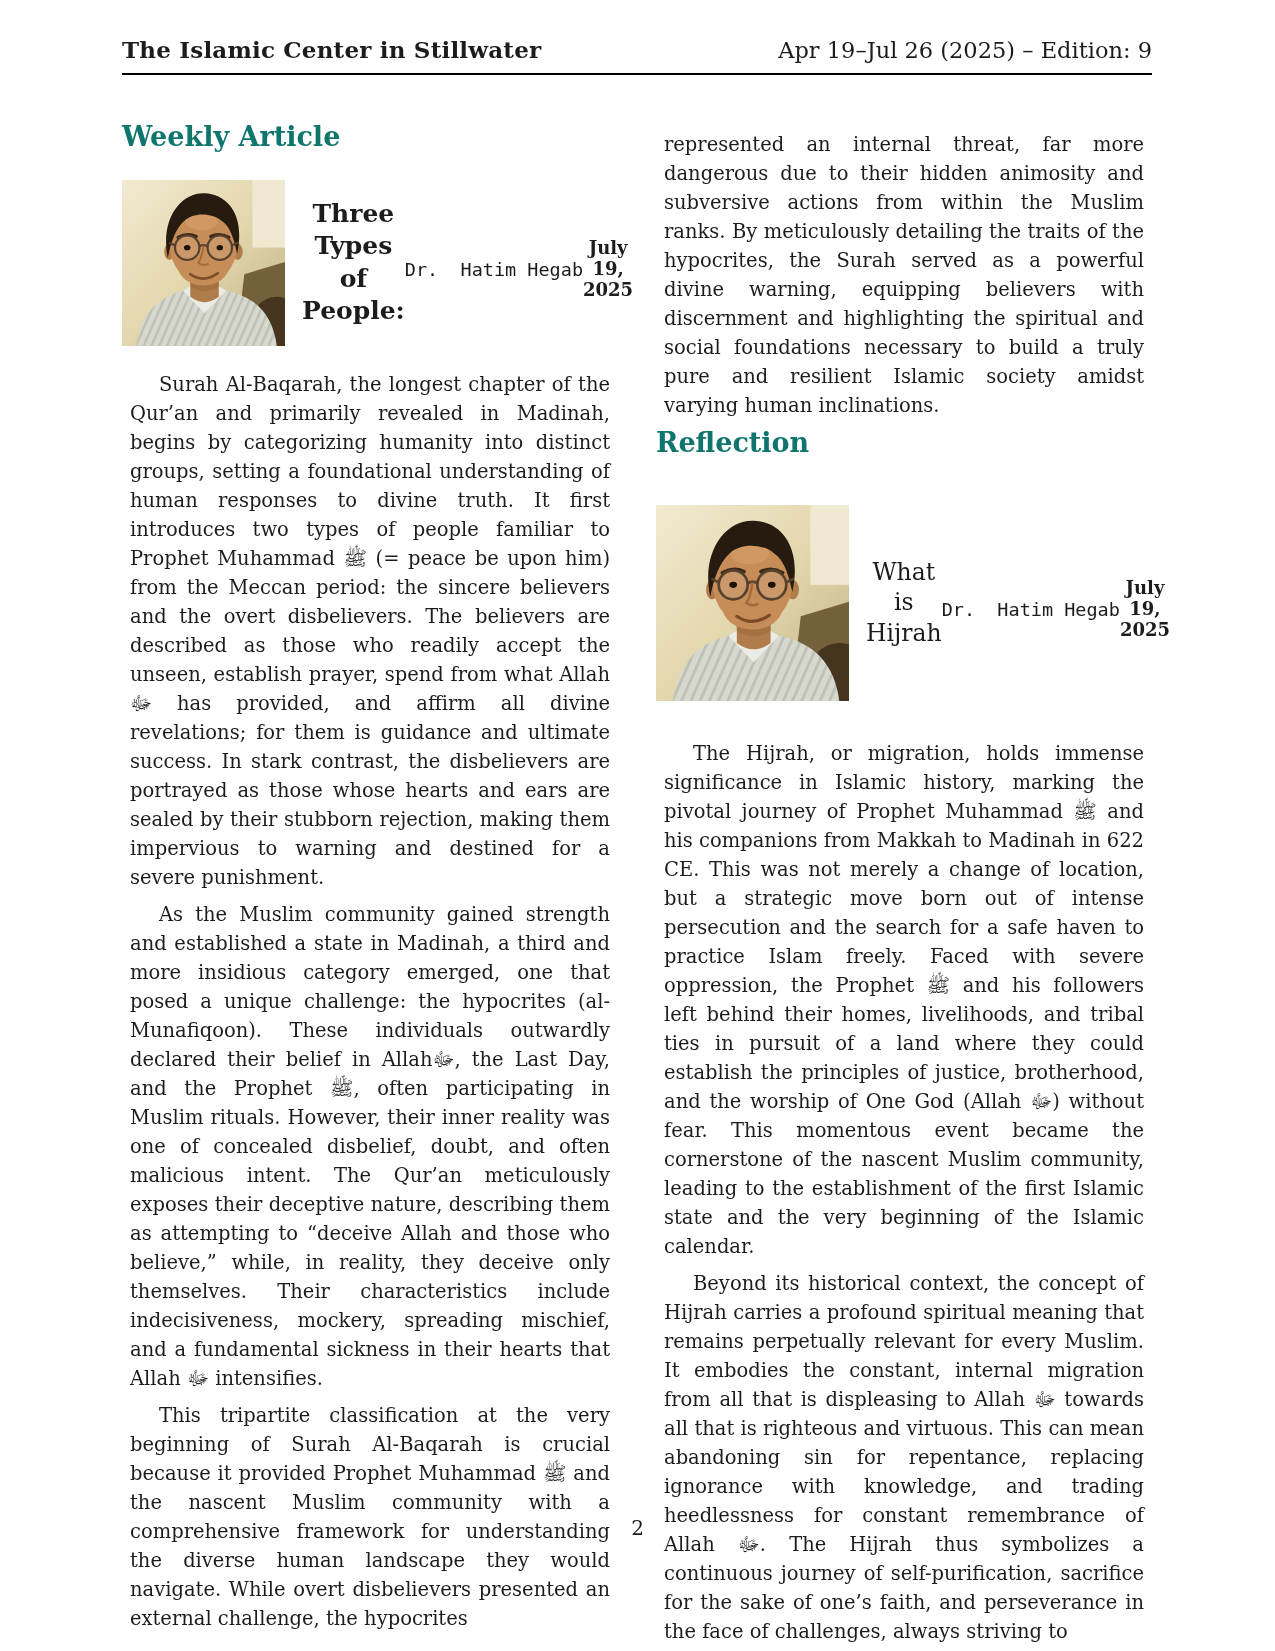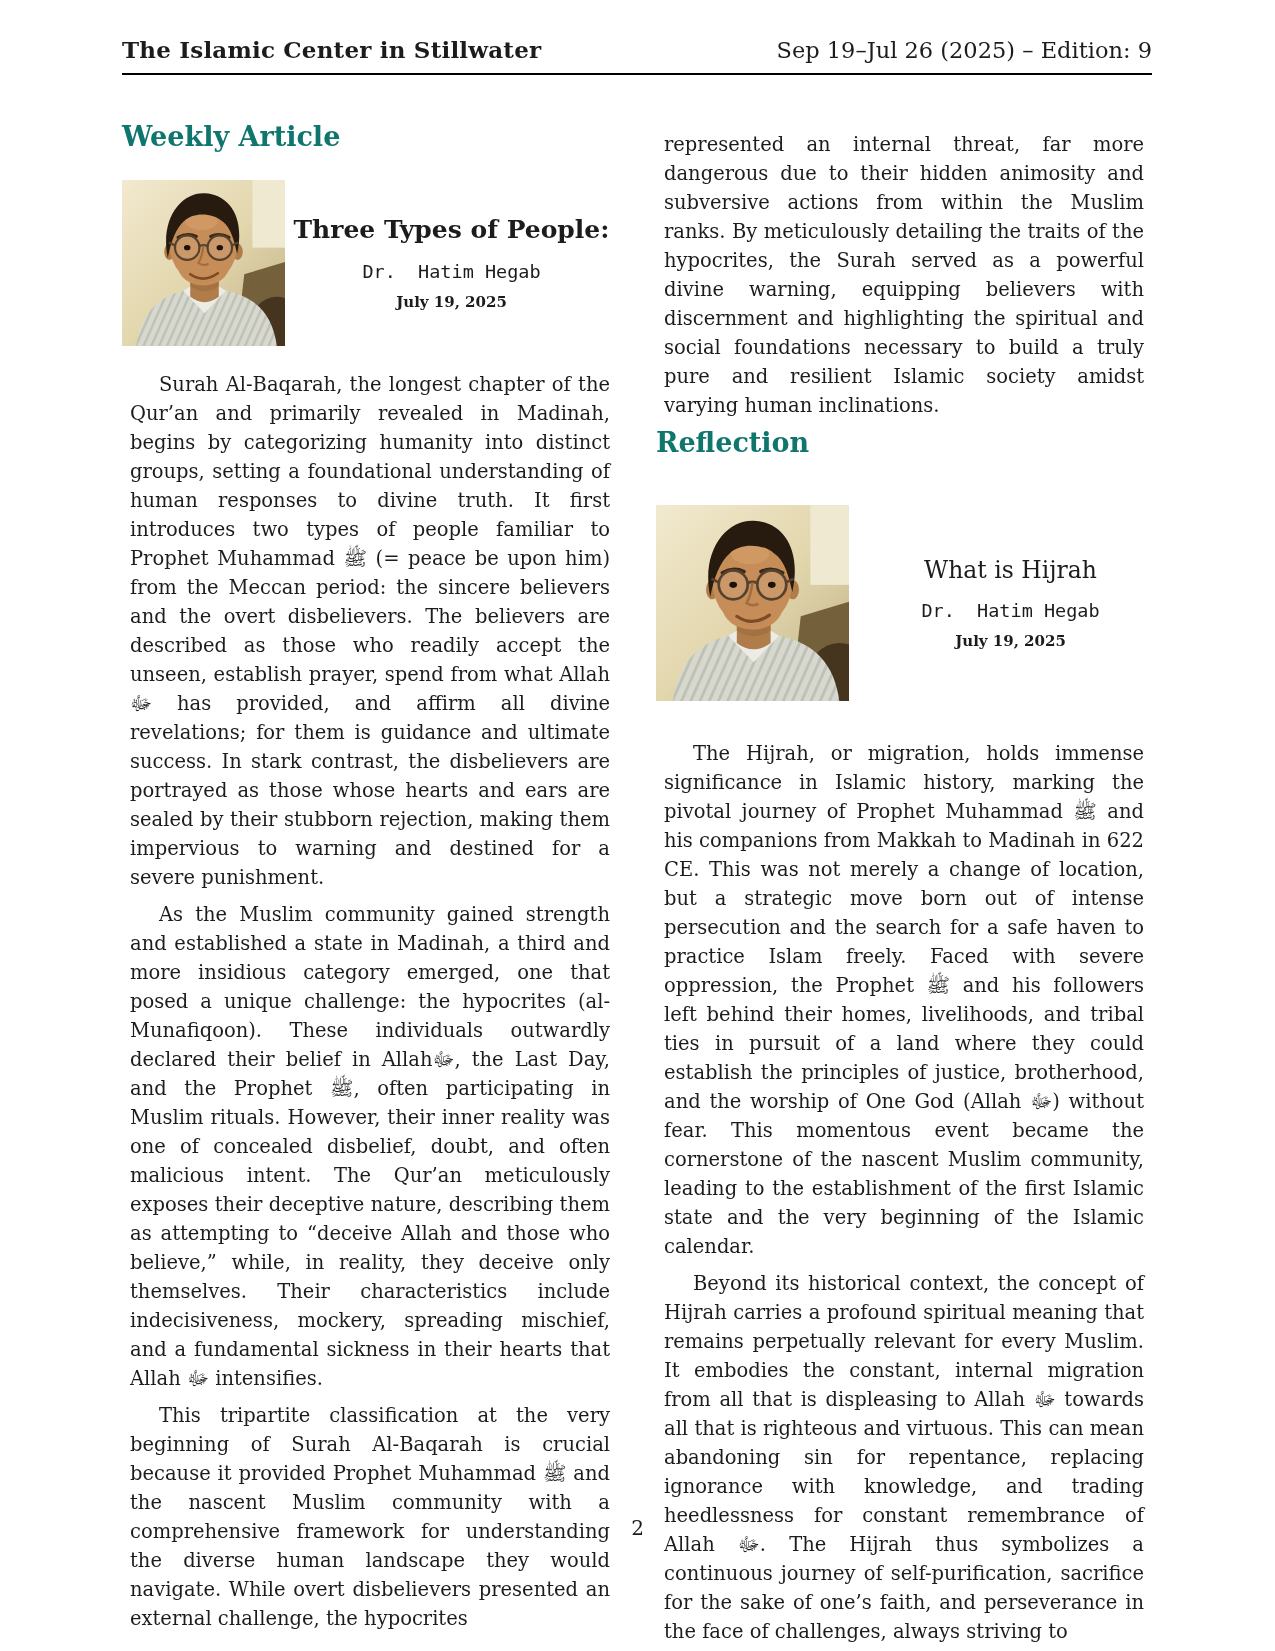--- a/index.html
+++ b/index.html
@@ -60,55 +60,54 @@
     margin-top: 8px;
     margin-bottom: 47px;
   }
   
   .article-head {
     display: flex;
     margin-bottom: 24px;
   }
   .article-head.reflection-head {
     margin-bottom: 38px;
-    gap: 20px;
   }
   .photo {
     flex: none;
     line-height: 0;
   }
   .photo-weekly { width: 163px; height: 166px; }
   .photo-reflection { width: 193px; height: 196px; }
   .photo svg { display: block; }
   .meta {
     flex: 1;
     display: flex;
-    flex-direction: column;
+    flex-direction: row;
     justify-content: center;
     align-items: center;
     text-align: center;
-    padding: 0 4px;
+    padding: 0 17px;
   }
   .article-title {
     font-size: 25px;
     font-weight: bold;
     line-height: 1.3;
   }
   .article-title.plain {
     font-weight: normal;
     font-size: 23.5px;
   }
   .author {
     font-family: "DejaVu Sans Mono", "Liberation Mono", monospace;
     font-size: 18.5px;
     margin-top: 14px;
     white-space: pre;
   }
   .date {
-    font-size: 15px;
+    font-size: 18px;
     font-weight: bold;
     margin-top: 11px;
   }
   
   .body-text {
     font-size: 19.5px;
     line-height: 29px;
     text-align: justify;
     margin: 8px;
     font-family: "DejaVu Serif", "DejaVu Sans", "Liberation Serif", serif;
@@ -124,21 +123,21 @@
     font-size: 20px;
   }
 </style>
 </head>
 <body>
 
 <div class="content">
 
   <header class="page-header">
     <span class="hdr-title">The Islamic Center in Stillwater</span>
-    <span class="hdr-issue">Sep 19–Jul 26 (2025) – Edition: 9</span>
+    <span class="hdr-issue">Apr 19–Jul 26 (2025) – Edition: 9</span>
   </header>
 
   <main class="columns">
 
     <section class="col">
       <h2 class="section-heading">Weekly Article</h2>
 
       <div class="article-head">
         <div class="photo photo-weekly">
           <svg viewBox="0 0 160 162" width="163" height="166" preserveAspectRatio="none" xmlns="http://www.w3.org/2000/svg">

